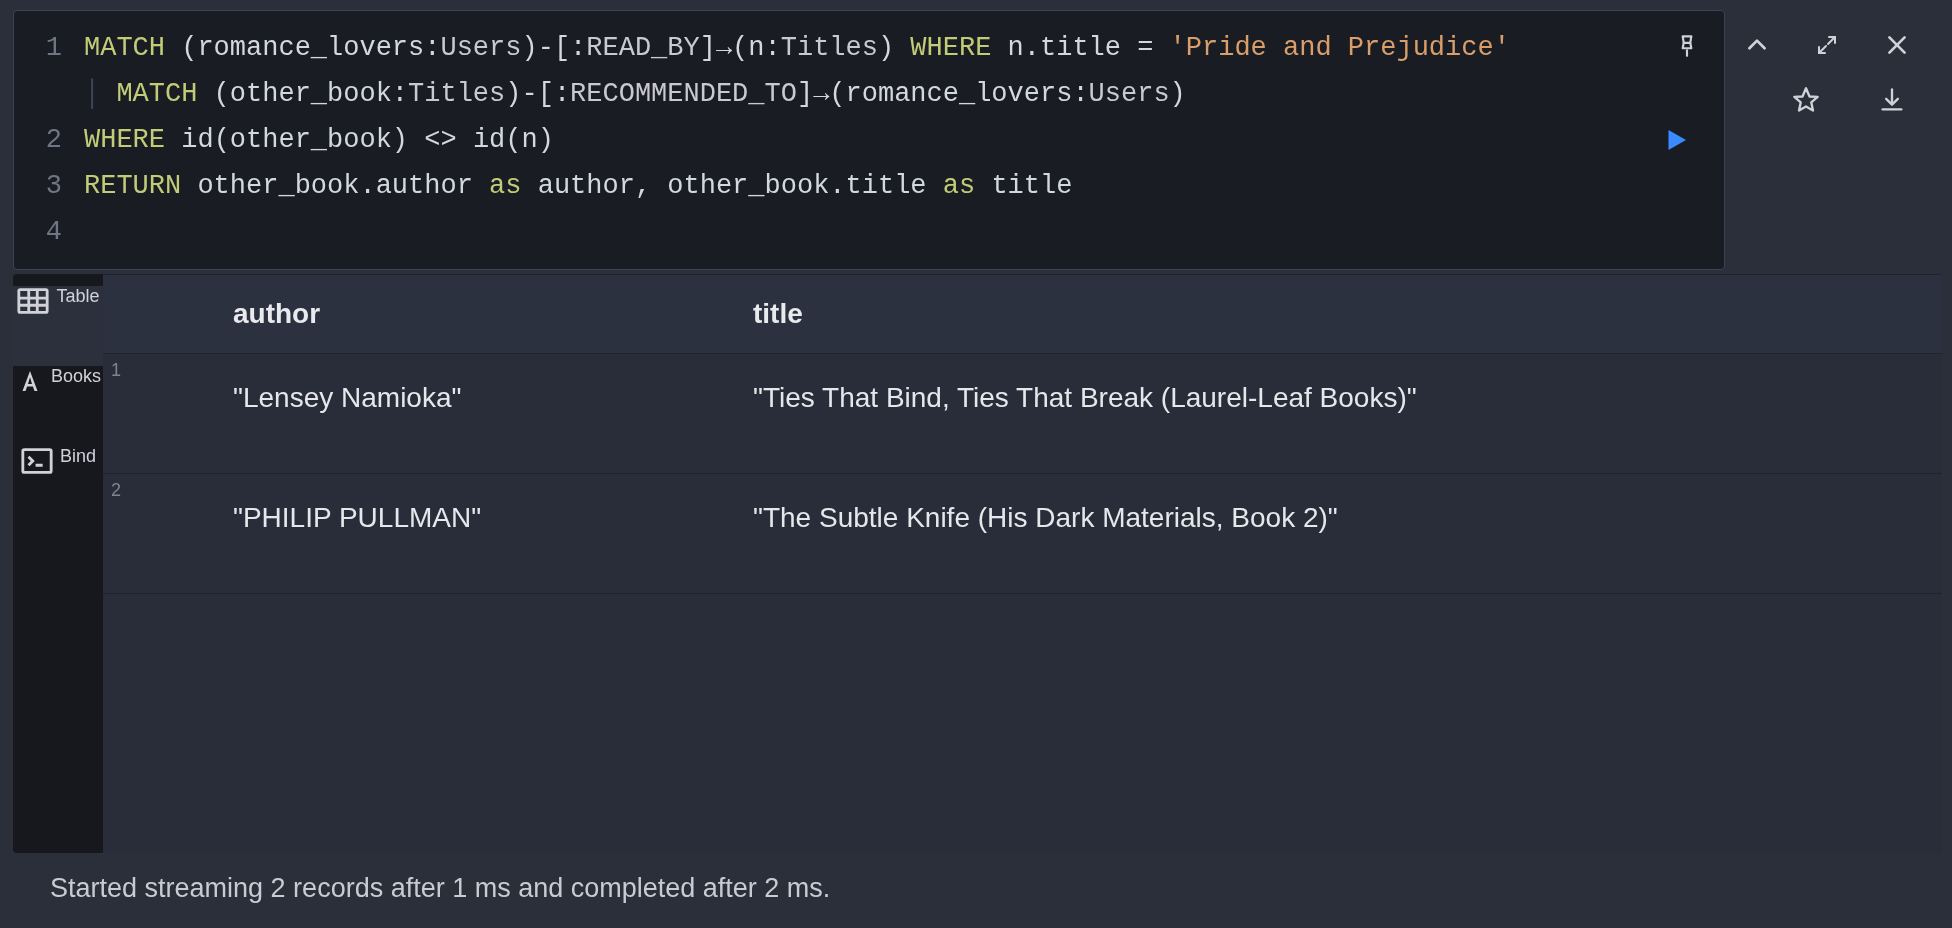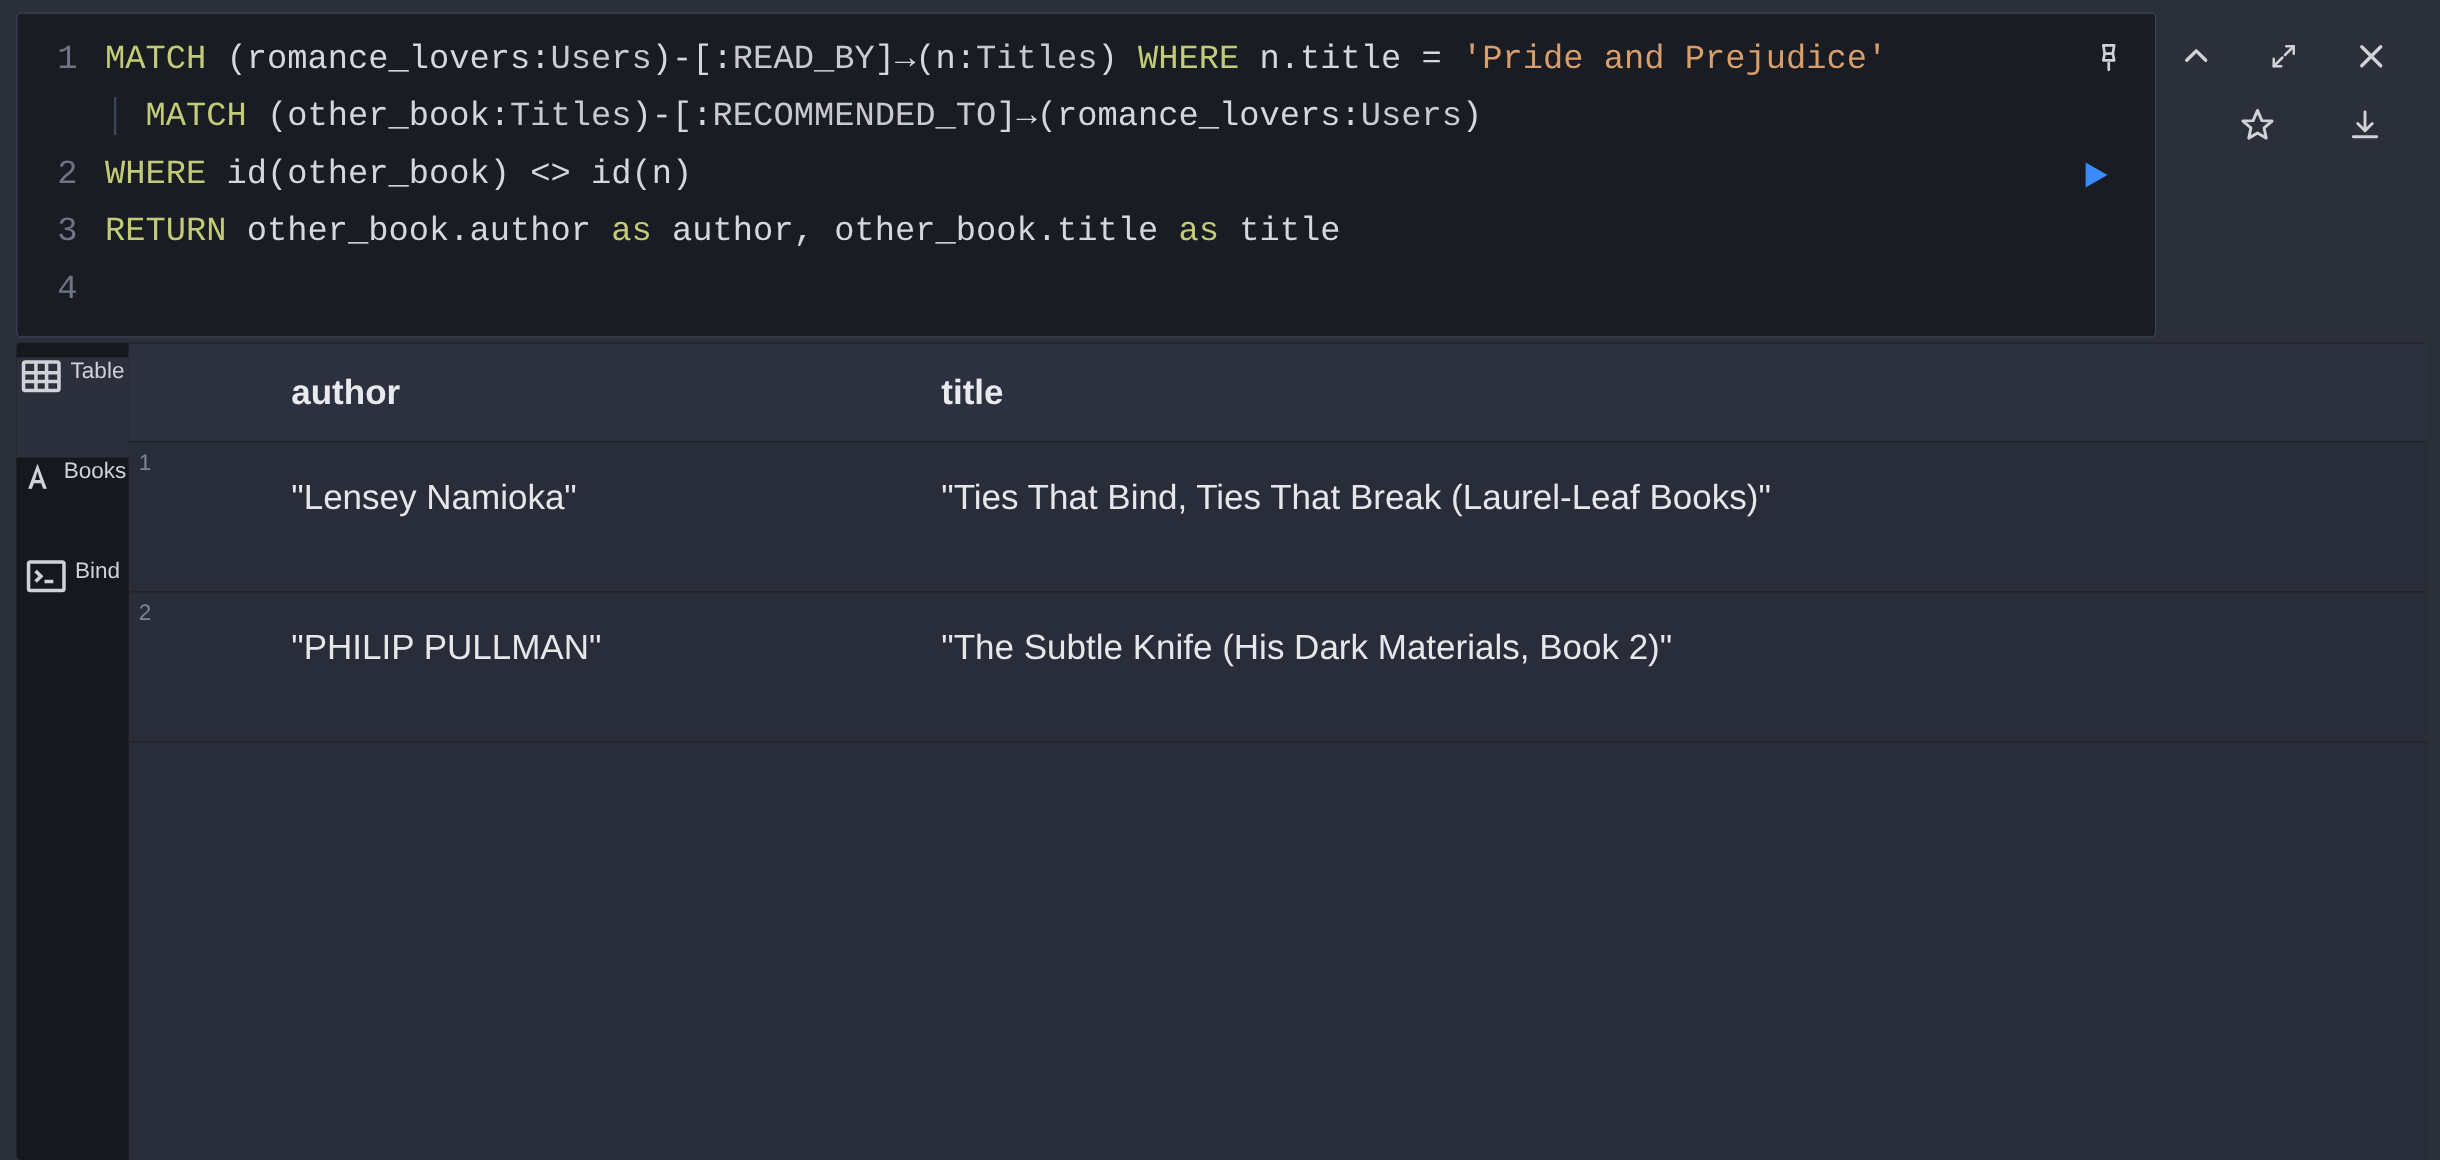--- a/index.html
+++ b/index.html
@@ -283,14 +283,15 @@
         <div class="td-title">"Ties That Bind, Ties That Break (Laurel-Leaf Books)"</div>
       </div>
       <div class="trow">
         <div class="rownum">2</div>
         <div class="td-author">"PHILIP PULLMAN"</div>
         <div class="td-title">"The Subtle Knife (His Dark Materials, Book 2)"</div>
       </div>
     </div>
   </div>
 
+  <div class="status">Started streaming 2 records after 1 ms and completed after 2 ms.</div>
 
 </div>
 
 </body></html>

